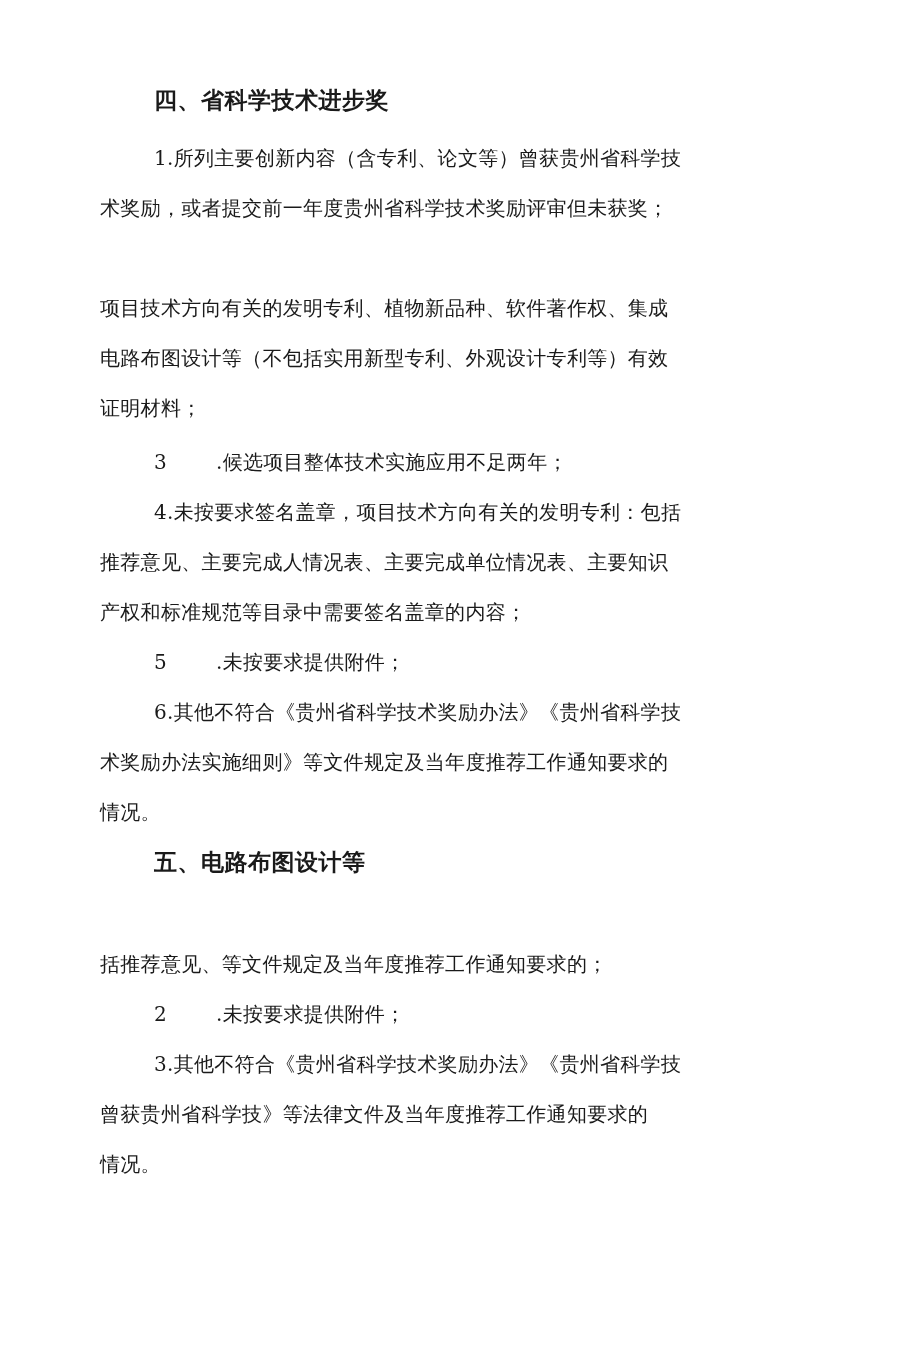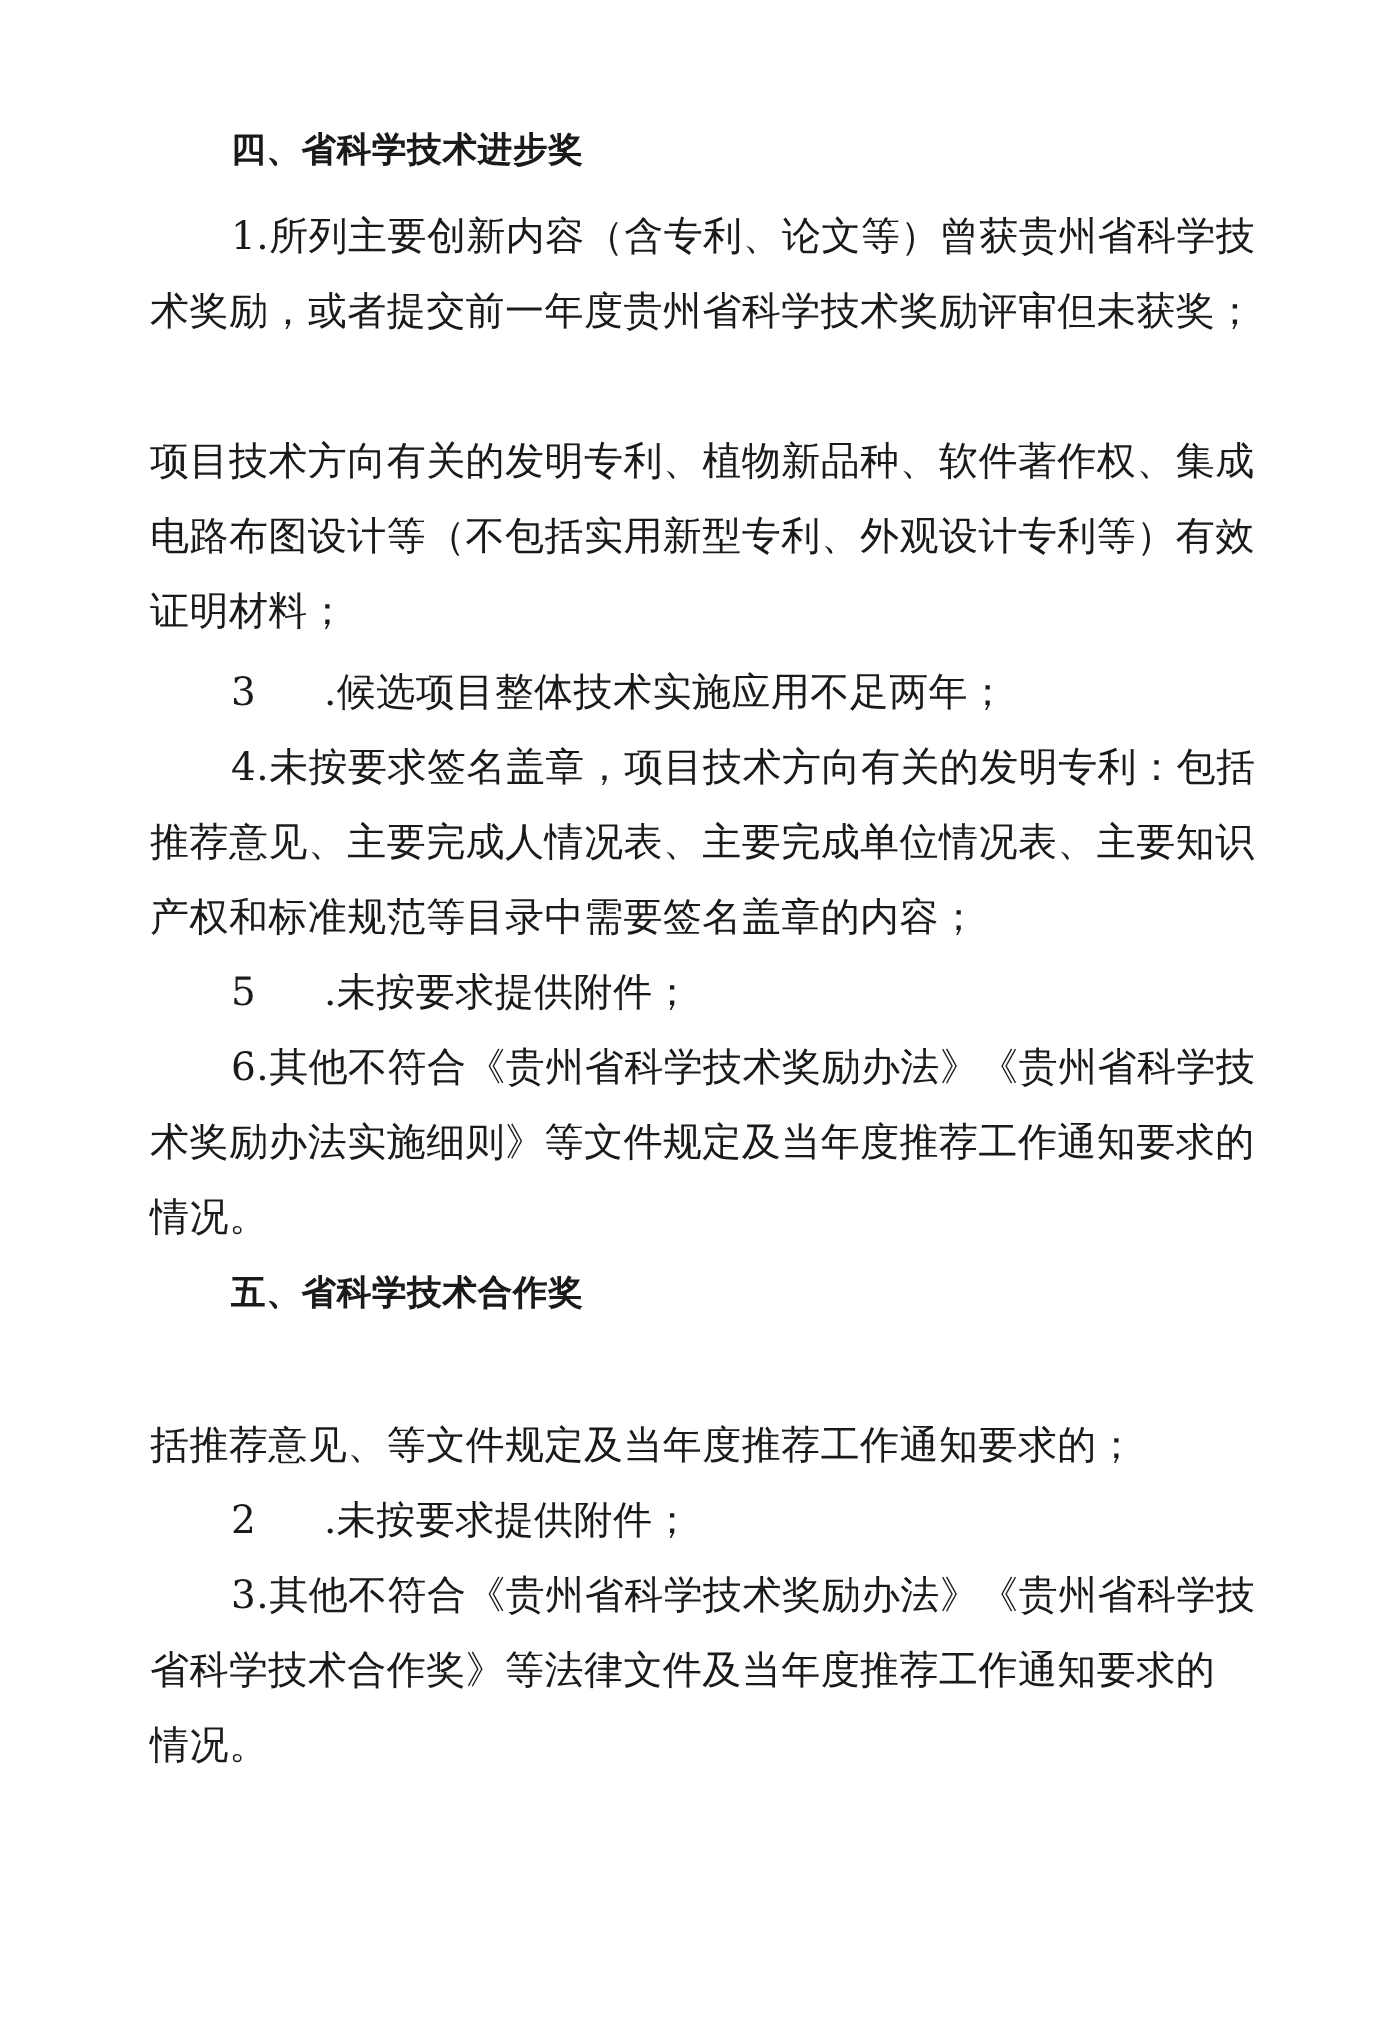--- a/index.html
+++ b/index.html
@@ -21,21 +21,21 @@
       top: 0;
       width: 920px;
       height: 1331px;
     }
     .line {
       position: absolute;
       left: 84px;
       width: 760px;
       height: 32px;
       line-height: 32px;
-      font-size: 26px;
+      font-size: 20px;
       white-space: nowrap;
       letter-spacing: 0.3px;
     }
     .line.indent {
       left: 138px;
     }
     .heading {
       font-family: "DejaVu Sans", "Liberation Sans", sans-serif;
       font-weight: bold;
       font-size: 23px;
@@ -67,23 +67,23 @@
   <div class="line indent" style="top:496px"><span class="num">4.</span><span>未按要求签名盖章，项目技术方向有关的发明专利：包括</span></div>
   <div class="line" style="top:596px">产权和标准规范等目录中需要签名盖章的内容；</div>
   <div class="line" style="top:546px">推荐意见、主要完成人情况表、主要完成单位情况表、主要知识</div>
 
   <div class="line indent" style="top:646px"><span class="num gap">5</span><span>.未按要求提供附件；</span></div>
 
   <div class="line indent" style="top:696px"><span class="num">6.</span><span>其他不符合《贵州省科学技术奖励办法》《贵州省科学技</span></div>
   <div class="line" style="top:746px">术奖励办法实施细则》等文件规定及当年度推荐工作通知要求的</div>
   <div class="line" style="top:796px">情况。</div>
 
-  <div class="line indent heading" style="top:846px">五、省科学技术合作奖</div>
+  <div class="line indent heading" style="top:846px">五、电路布图设计等</div>
 
   <div class="line" style="top:948px">括推荐意见、等文件规定及当年度推荐工作通知要求的；</div>
 
   <div class="line indent" style="top:998px"><span class="num gap">2</span><span>.未按要求提供附件；</span></div>
 
   <div class="line indent" style="top:1048px"><span class="num">3.</span><span>其他不符合《贵州省科学技术奖励办法》《贵州省科学技</span></div>
-  <div class="line" style="top:1098px">省科学技术合作奖》等法律文件及当年度推荐工作通知要求的</div>
+  <div class="line" style="top:1098px">曾获贵州省科学技》等法律文件及当年度推荐工作通知要求的</div>
   <div class="line" style="top:1148px">情况。</div>
 
 </div>
 
 </body></html>

